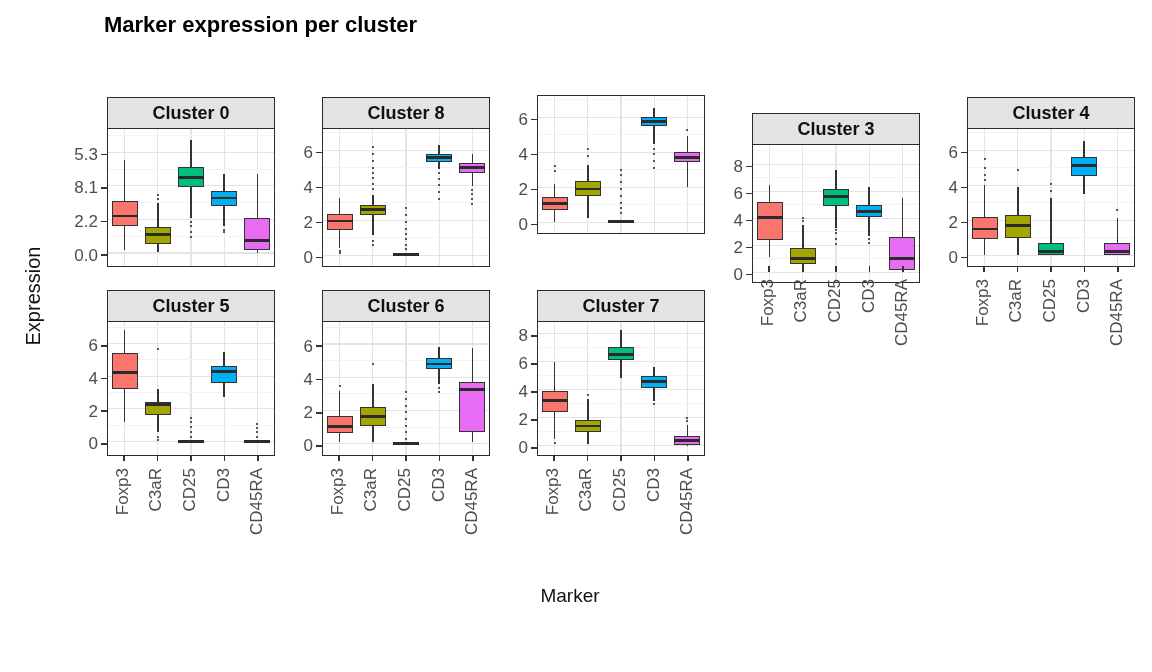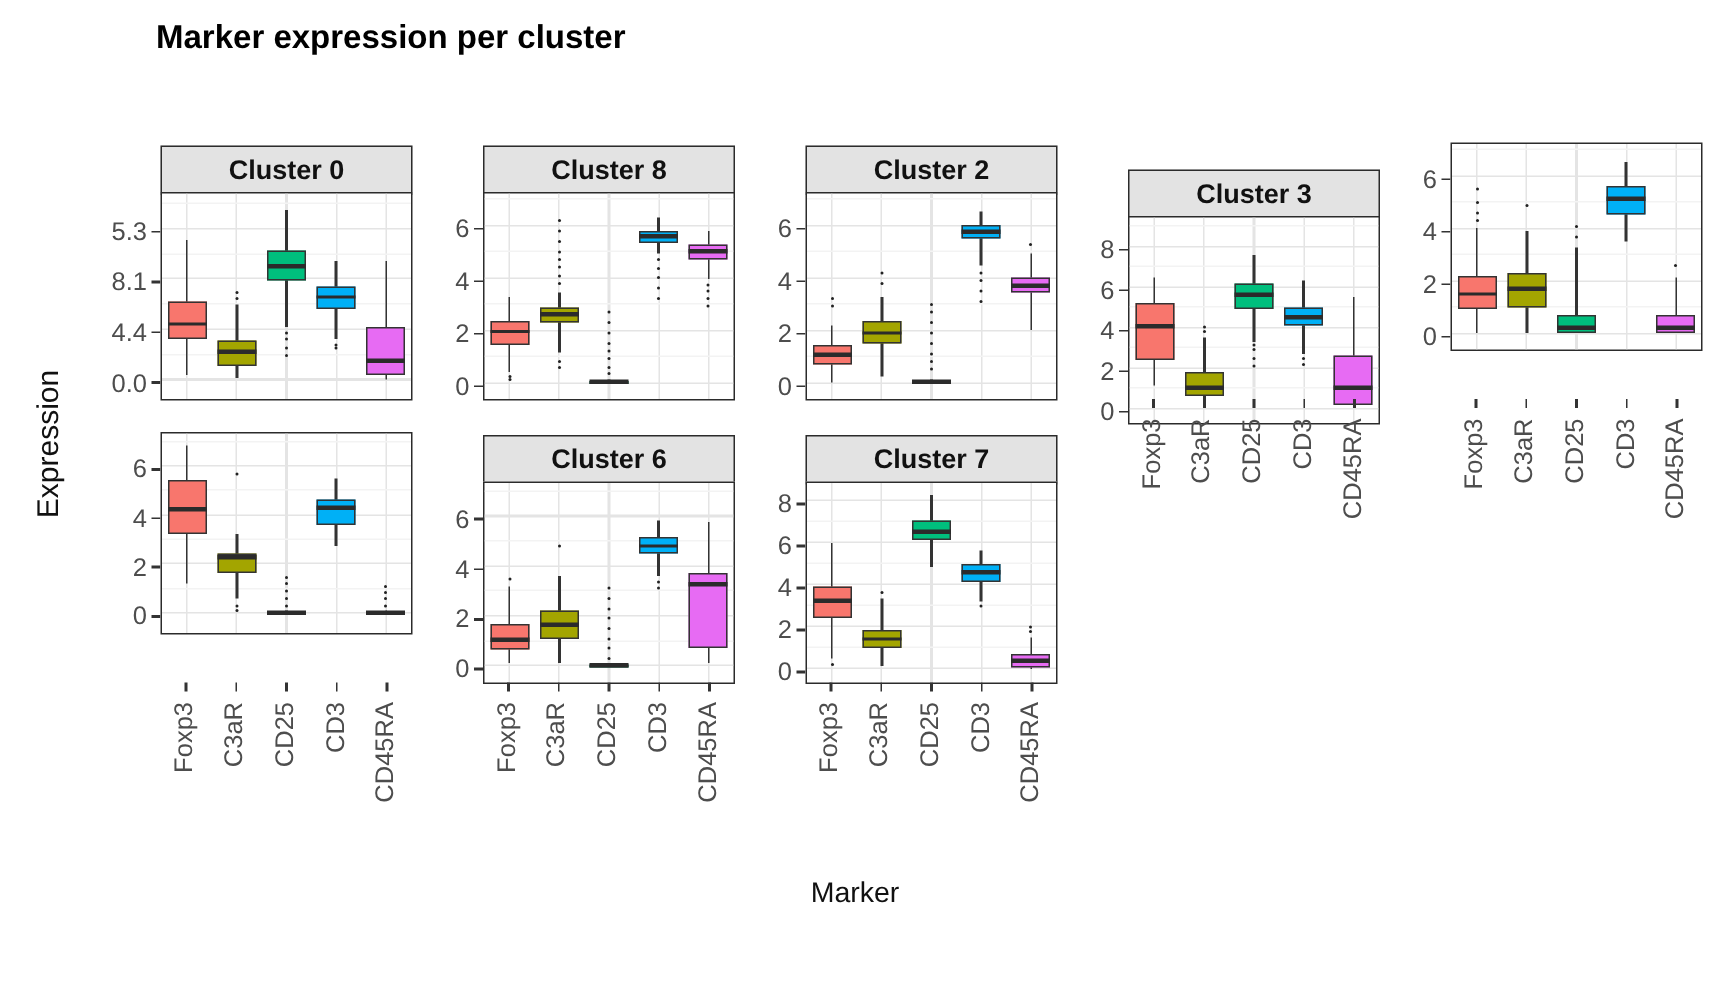--- a/index.html
+++ b/index.html
@@ -34,21 +34,21 @@
 
   <div class="facet row1" style="left:61px;top:97px">
     <div class="strip">
         <span>Cluster 0</span>
       </div>
     <div class="fbody">
         <div class="yaxis">
           <div style="position: absolute; right: 0px; top: 124.4px; width: 6px; height: 1.7px; background: rgb(51, 51, 51);"></div>
           <div class="ytl" style="position: absolute; right: 9px; top: 115.6px; width: 36px; text-align: right; font-size: 17px; line-height: 19px;">0.0</div>
           <div style="position: absolute; right: 0px; top: 90.8px; width: 6px; height: 1.7px; background: rgb(51, 51, 51);"></div>
-          <div class="ytl" style="position: absolute; right: 9px; top: 82px; width: 36px; text-align: right; font-size: 17px; line-height: 19px;">4.4</div>
+          <div class="ytl" style="position: absolute; right: 9px; top: 82px; width: 36px; text-align: right; font-size: 17px; line-height: 19px;">2.2</div>
           <div style="position: absolute; right: 0px; top: 57.2px; width: 6px; height: 1.7px; background: rgb(51, 51, 51);"></div>
           <div class="ytl" style="position: absolute; right: 9px; top: 48.4px; width: 36px; text-align: right; font-size: 17px; line-height: 19px;">8.1</div>
           <div style="position: absolute; right: 0px; top: 23.6px; width: 6px; height: 1.7px; background: rgb(51, 51, 51);"></div>
           <div class="ytl" style="position: absolute; right: 9px; top: 14.8px; width: 36px; text-align: right; font-size: 17px; line-height: 19px;">5.3</div>
         </div>
         <div class="panel">
           <div style="position: absolute; left: 16px; top: 0px; width: 1.2px; height: 137px; background: rgb(228, 228, 228);"></div>
           <div style="position: absolute; left: 49.2px; top: 0px; width: 1.2px; height: 137px; background: rgb(228, 228, 228);"></div>
           <div style="position: absolute; left: 82.4px; top: 0px; width: 1.2px; height: 137px; background: rgb(228, 228, 228);"></div>
           <div style="position: absolute; left: 115.6px; top: 0px; width: 1.2px; height: 137px; background: rgb(228, 228, 228);"></div>
@@ -157,23 +157,20 @@
           <div style="position: absolute; left: 136.4px; top: 34px; width: 26px; height: 9.6px; background: rgb(231, 107, 243); border: 1.5px solid rgb(51, 51, 51); box-sizing: border-box;"></div>
           <div style="position: absolute; left: 136.4px; top: 37px; width: 26px; height: 2.8px; background: rgb(43, 43, 43);"></div>
           <div style="position: absolute; left: 148.4px; top: 74px; width: 2px; height: 2px; border-radius: 50%; background: rgb(34, 34, 34);"></div>
           <div style="position: absolute; left: 148.4px; top: 68.8px; width: 2px; height: 2px; border-radius: 50%; background: rgb(34, 34, 34);"></div>
           <div style="position: absolute; left: 148.4px; top: 63.6px; width: 2px; height: 2px; border-radius: 50%; background: rgb(34, 34, 34);"></div>
           <div style="position: absolute; left: 148.4px; top: 59.2px; width: 2px; height: 2px; border-radius: 50%; background: rgb(34, 34, 34);"></div>
         </div>
       </div>
   </div>
   <div class="facet row1" style="left:491px;top:97px">
-    <div class="strip">
-        <span>Cluster 2</span>
-      </div>
     <div class="fbody">
         <div class="yaxis">
           <div style="position: absolute; right: 0px; top: 126.5px; width: 6px; height: 1.7px; background: rgb(51, 51, 51);"></div>
           <div class="ytl" style="position: absolute; right: 9px; top: 117.7px; width: 36px; text-align: right; font-size: 17px; line-height: 19px;">0</div>
           <div style="position: absolute; right: 0px; top: 91.6px; width: 6px; height: 1.7px; background: rgb(51, 51, 51);"></div>
           <div class="ytl" style="position: absolute; right: 9px; top: 82.8px; width: 36px; text-align: right; font-size: 17px; line-height: 19px;">2</div>
           <div style="position: absolute; right: 0px; top: 56.6px; width: 6px; height: 1.7px; background: rgb(51, 51, 51);"></div>
           <div class="ytl" style="position: absolute; right: 9px; top: 47.8px; width: 36px; text-align: right; font-size: 17px; line-height: 19px;">4</div>
           <div style="position: absolute; right: 0px; top: 21.7px; width: 6px; height: 1.7px; background: rgb(51, 51, 51);"></div>
           <div class="ytl" style="position: absolute; right: 9px; top: 12.9px; width: 36px; text-align: right; font-size: 17px; line-height: 19px;">6</div>
@@ -280,20 +277,23 @@
           <div style="position: absolute; left: 103.2px; top: 64.7px; width: 26px; height: 2.8px; background: rgb(43, 43, 43);"></div>
           <div style="position: absolute; left: 115.2px; top: 96.2px; width: 2px; height: 2px; border-radius: 50%; background: rgb(34, 34, 34);"></div>
           <div style="position: absolute; left: 115.2px; top: 92.8px; width: 2px; height: 2px; border-radius: 50%; background: rgb(34, 34, 34);"></div>
           <div style="position: absolute; left: 148.6px; top: 52.6px; width: 1.6px; height: 74.2px; background: rgb(51, 51, 51);"></div>
           <div style="position: absolute; left: 136.4px; top: 91.8px; width: 26px; height: 33.1px; background: rgb(231, 107, 243); border: 1.5px solid rgb(51, 51, 51); box-sizing: border-box;"></div>
           <div style="position: absolute; left: 136.4px; top: 112px; width: 26px; height: 2.8px; background: rgb(43, 43, 43);"></div>
         </div>
       </div>
   </div>
   <div class="facet row1" style="left:921px;top:97px">
+    <div class="strip">
+        <span>Cluster 4</span>
+      </div>
     <div class="fbody">
         <div class="yaxis">
           <div style="position: absolute; right: 0px; top: 126.5px; width: 6px; height: 1.7px; background: rgb(51, 51, 51);"></div>
           <div class="ytl" style="position: absolute; right: 9px; top: 117.7px; width: 36px; text-align: right; font-size: 17px; line-height: 19px;">0</div>
           <div style="position: absolute; right: 0px; top: 91.6px; width: 6px; height: 1.7px; background: rgb(51, 51, 51);"></div>
           <div class="ytl" style="position: absolute; right: 9px; top: 82.8px; width: 36px; text-align: right; font-size: 17px; line-height: 19px;">2</div>
           <div style="position: absolute; right: 0px; top: 56.6px; width: 6px; height: 1.7px; background: rgb(51, 51, 51);"></div>
           <div class="ytl" style="position: absolute; right: 9px; top: 47.8px; width: 36px; text-align: right; font-size: 17px; line-height: 19px;">4</div>
           <div style="position: absolute; right: 0px; top: 21.7px; width: 6px; height: 1.7px; background: rgb(51, 51, 51);"></div>
           <div class="ytl" style="position: absolute; right: 9px; top: 12.9px; width: 36px; text-align: right; font-size: 17px; line-height: 19px;">6</div>
@@ -333,20 +333,23 @@
           <div style="position: absolute; left: 103.2px; top: 34.4px; width: 26px; height: 2.8px; background: rgb(43, 43, 43);"></div>
           <div style="position: absolute; left: 148.6px; top: 89px; width: 1.6px; height: 36.6px; background: rgb(51, 51, 51);"></div>
           <div style="position: absolute; left: 136.4px; top: 113.4px; width: 26px; height: 11.9px; background: rgb(231, 107, 243); border: 1.5px solid rgb(51, 51, 51); box-sizing: border-box;"></div>
           <div style="position: absolute; left: 136.4px; top: 120.8px; width: 26px; height: 2.8px; background: rgb(43, 43, 43);"></div>
           <div style="position: absolute; left: 148.4px; top: 79.3px; width: 2px; height: 2px; border-radius: 50%; background: rgb(34, 34, 34);"></div>
         </div>
       </div>
   </div>
 
   <div class="facet row2" style="left:61px;top:290px">
+    <div class="strip">
+        <span>Cluster 5</span>
+      </div>
     <div class="fbody">
         <div class="yaxis">
           <div style="position: absolute; right: 0px; top: 119.9px; width: 6px; height: 1.7px; background: rgb(51, 51, 51);"></div>
           <div class="ytl" style="position: absolute; right: 9px; top: 111.1px; width: 36px; text-align: right; font-size: 17px; line-height: 19px;">0</div>
           <div style="position: absolute; right: 0px; top: 87.3px; width: 6px; height: 1.7px; background: rgb(51, 51, 51);"></div>
           <div class="ytl" style="position: absolute; right: 9px; top: 78.5px; width: 36px; text-align: right; font-size: 17px; line-height: 19px;">2</div>
           <div style="position: absolute; right: 0px; top: 54.7px; width: 6px; height: 1.7px; background: rgb(51, 51, 51);"></div>
           <div class="ytl" style="position: absolute; right: 9px; top: 45.9px; width: 36px; text-align: right; font-size: 17px; line-height: 19px;">4</div>
           <div style="position: absolute; right: 0px; top: 22px; width: 6px; height: 1.7px; background: rgb(51, 51, 51);"></div>
           <div class="ytl" style="position: absolute; right: 9px; top: 13.2px; width: 36px; text-align: right; font-size: 17px; line-height: 19px;">6</div>

